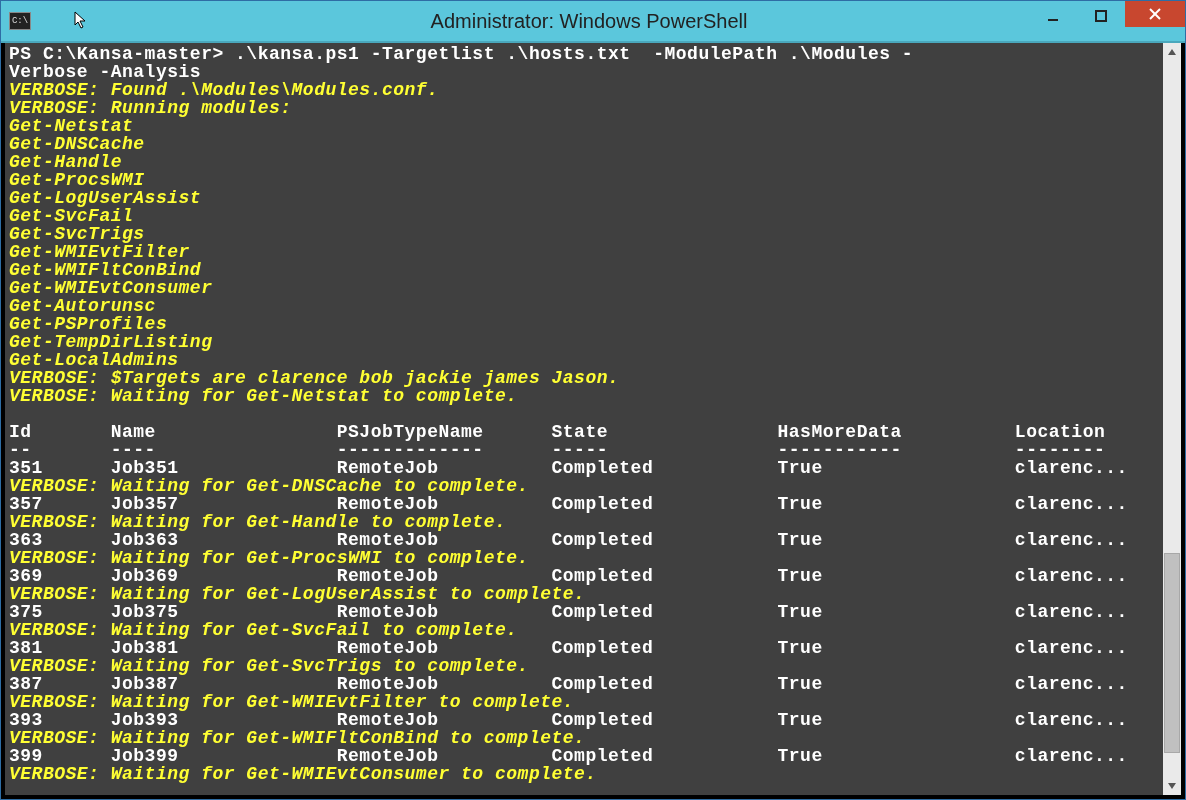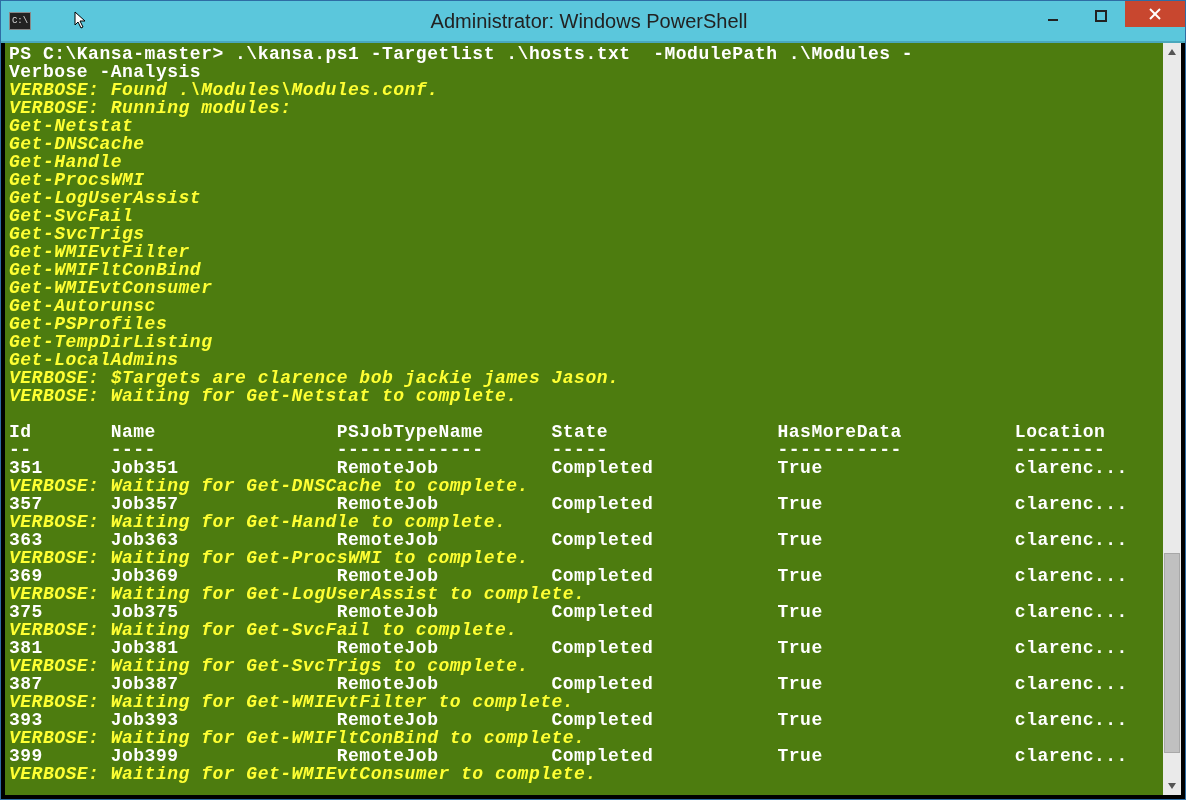--- a/index.html
+++ b/index.html
@@ -58,21 +58,21 @@
   .winbtn.close {
     background: #c8472f;
     color: #fff;
     width: 60px;
     height: 26px;
   }
 
   .client {
     position: absolute;
     top: 42px; left: 4px; right: 4px; bottom: 4px;
-    background: #4d7c0f;
+    background: #404040;
     overflow: hidden;
   }
 
   .terminal {
     position: absolute;
     top: 0; left: 0; right: 18px; bottom: 0;
     padding: 2px 0 0 4px;
     font-size: 18px;
     line-height: 18px;
     font-weight: bold;

